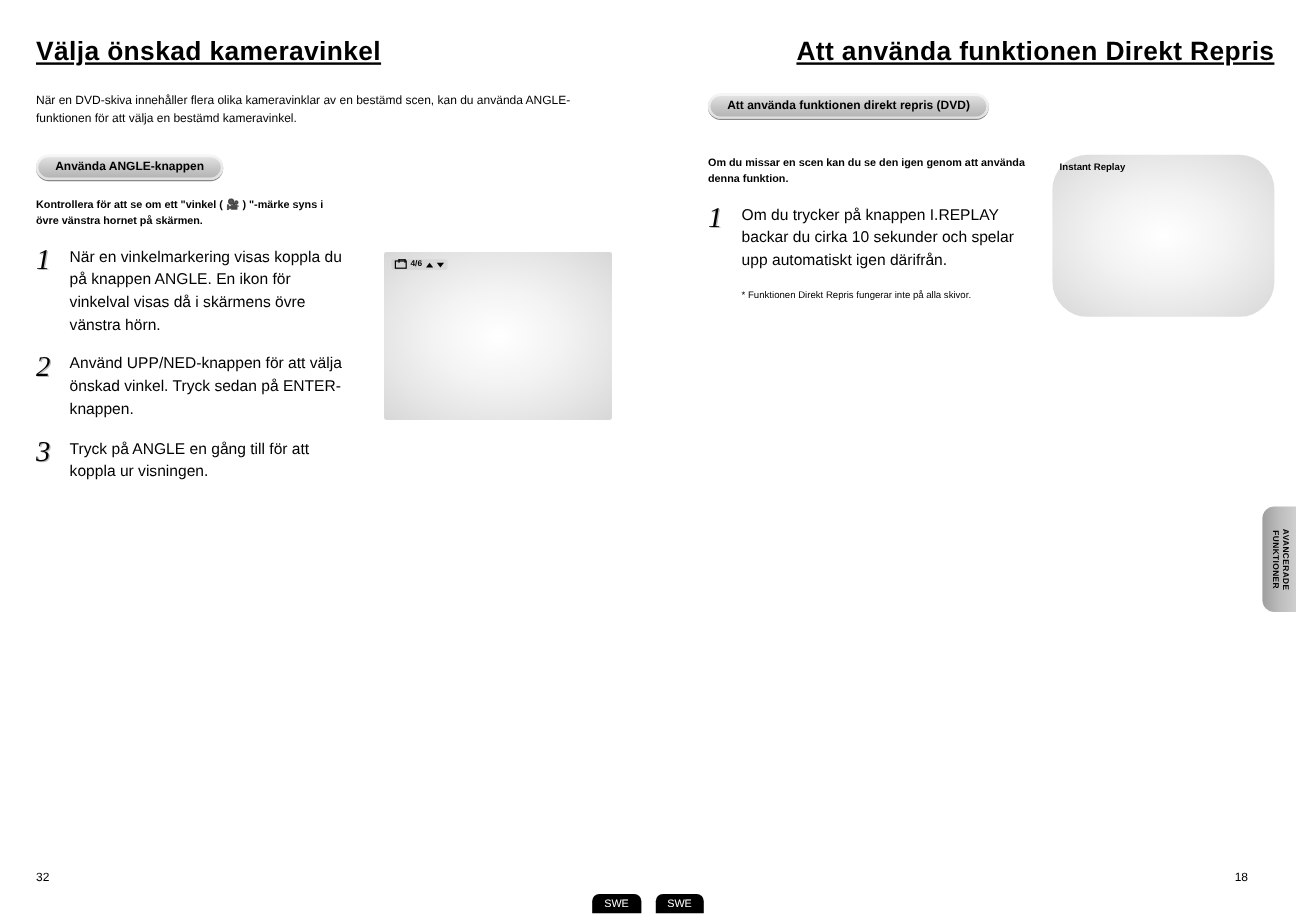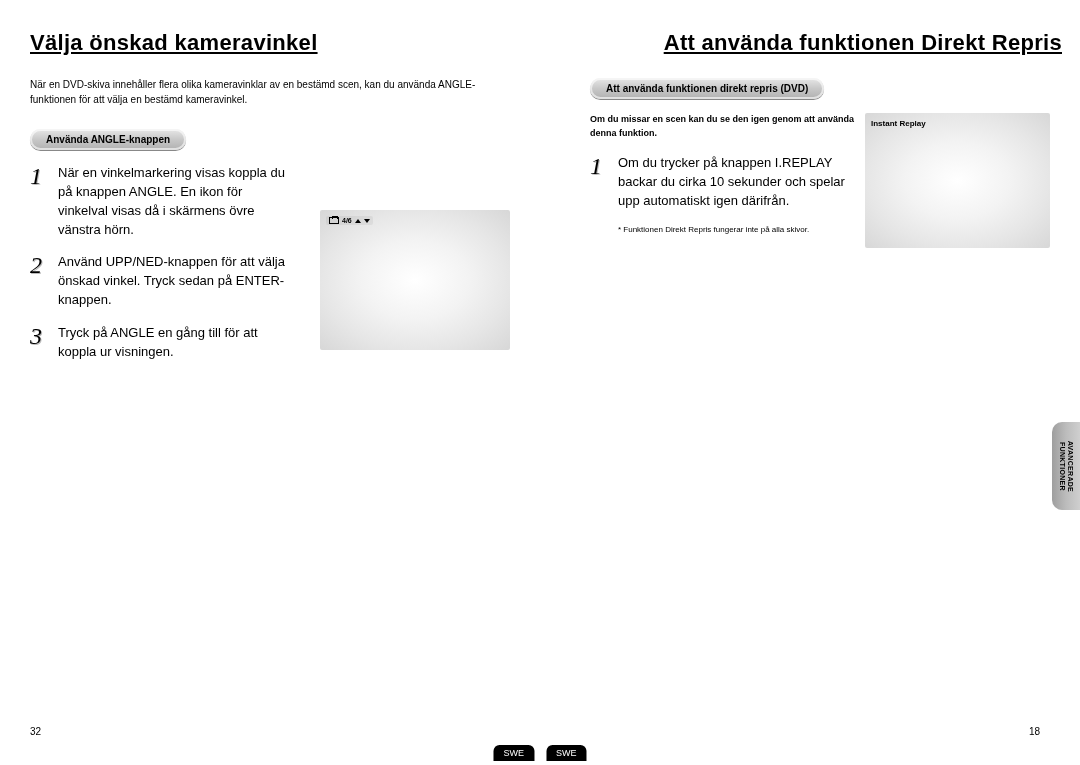--- a/index.html
+++ b/index.html
@@ -57,23 +57,23 @@
     font-size: 7px; font-weight: bold; color: #000;
   }
   .cam-icon { width: 10px; height: 7px; border: 1px solid #000; position: relative; }
   .cam-icon::before { content:""; position:absolute; left:2px; top:-2px; width:4px; height:2px; border:1px solid #000; border-bottom:none; }
   .tri { display:inline-block; width:0; height:0; }
   .tri.up { border-left:3px solid transparent; border-right:3px solid transparent; border-bottom:4px solid #000; }
   .tri.down { border-left:3px solid transparent; border-right:3px solid transparent; border-top:4px solid #000; }
 
   
   .subhint.right { max-width: 300px; margin-left: 0; }
-  .right-block { display:flex; gap:18px; align-items:flex-start; }
+  .right-block { display:flex; gap:18px; align-items:flex-start;margin-top:16px; }
   .right-text { flex:1; }
-  .screen.right-sc { position: relative; top:0; right:12px; width: 185px; height: 135px; }
+  .screen.right-sc { position: relative; top:0; right:0; width: 185px; height: 135px; border-radius: 29px; }
   .overlay-label {
     position: absolute; top: 6px; left: 6px;
     font-size: 8px; font-weight: bold; color: #000;
   }
   .footnote { font-size: 8px; margin-top: 14px; margin-left: 28px; }
 
   .side-tab {
     position: absolute;
     right: 0; top: 422px;
     width: 28px; height: 88px;
@@ -99,20 +99,21 @@
 <body>
 
 <div class="spread">
 
   <div class="page left">
     <h1 class="title">Välja önskad kameravinkel</h1>
     <p class="intro">När en DVD-skiva innehåller flera olika kameravinklar av en bestämd scen, kan du använda ANGLE-funktionen för att välja en bestämd kameravinkel.</p>
 
     <div class="pill">Använda ANGLE-knappen</div>
 
+    <p class="subhint">Kontrollera för att se om ett "vinkel ( 🎥 ) "-märke syns i övre vänstra hornet på skärmen.</p>
 
     <ol class="steps">
       <li class="step">
         <div class="stepnum">1</div>
         <div class="steptext">När en vinkelmarkering visas koppla du på knappen ANGLE. En ikon för vinkelval visas då i skärmens övre vänstra hörn.</div>
       </li>
       <li class="step">
         <div class="stepnum">2</div>
         <div class="steptext">Använd UPP/NED-knappen för att välja önskad vinkel. Tryck sedan på ENTER-knappen.</div>
       </li>

